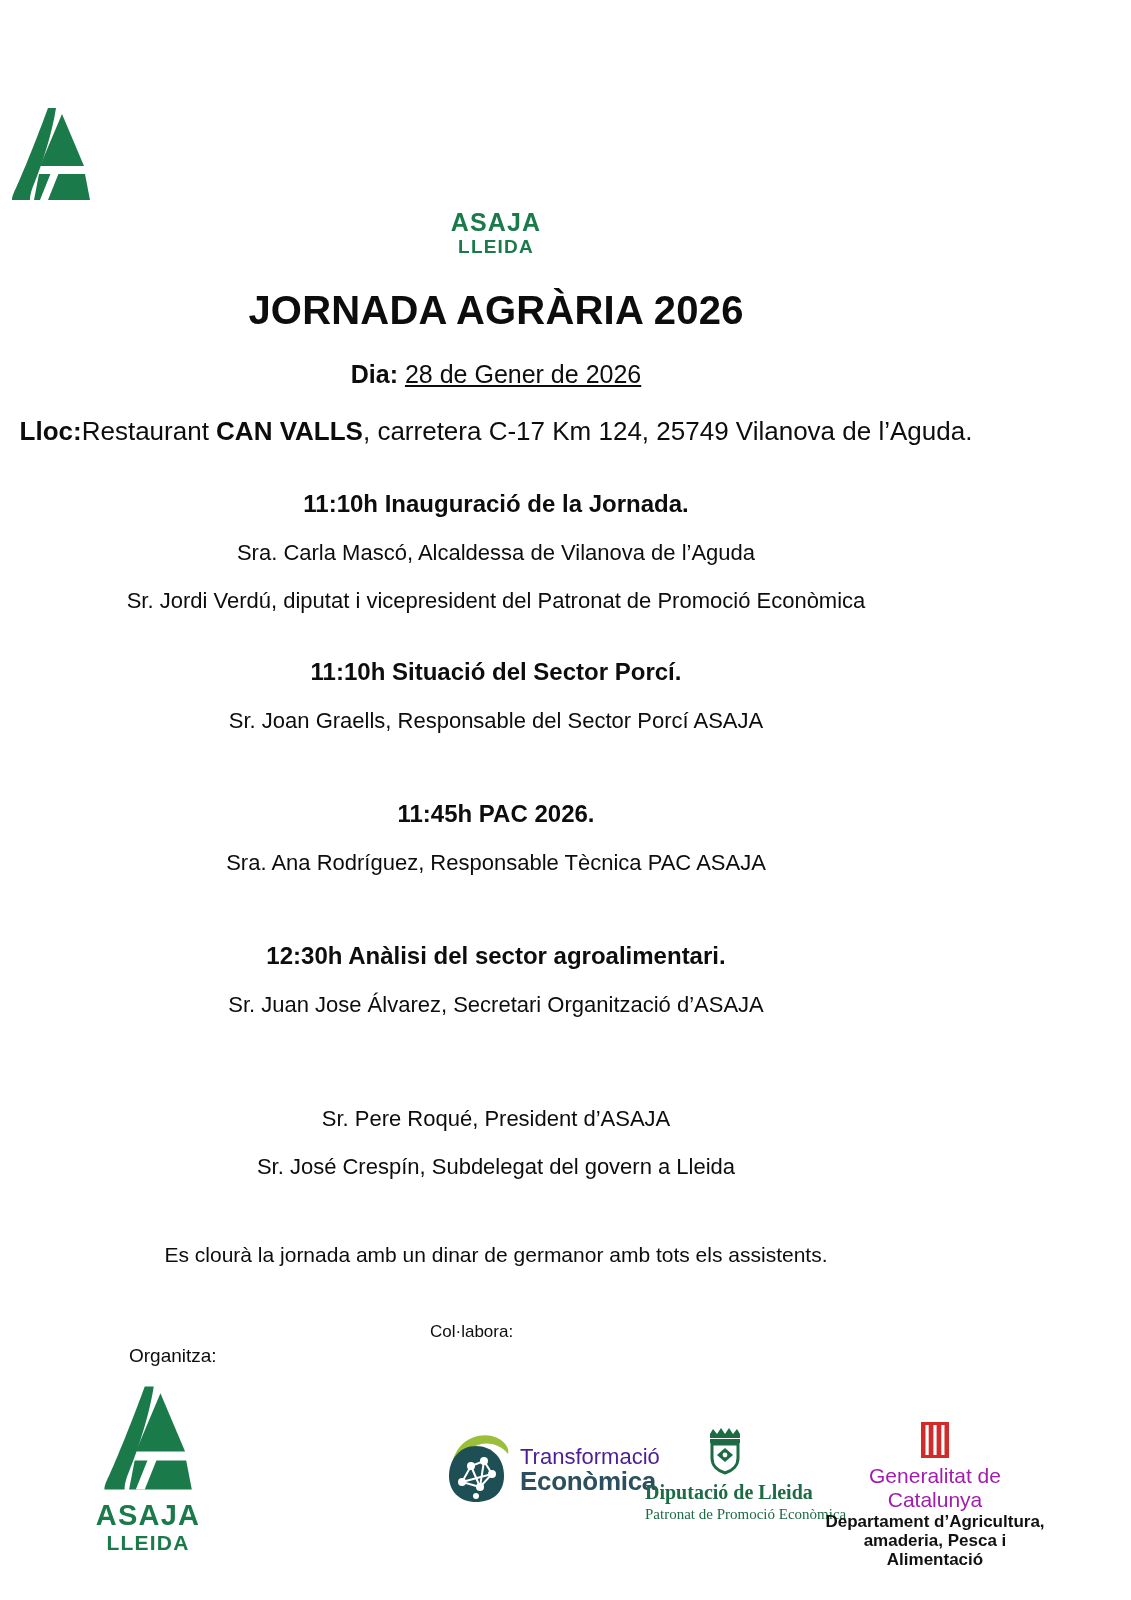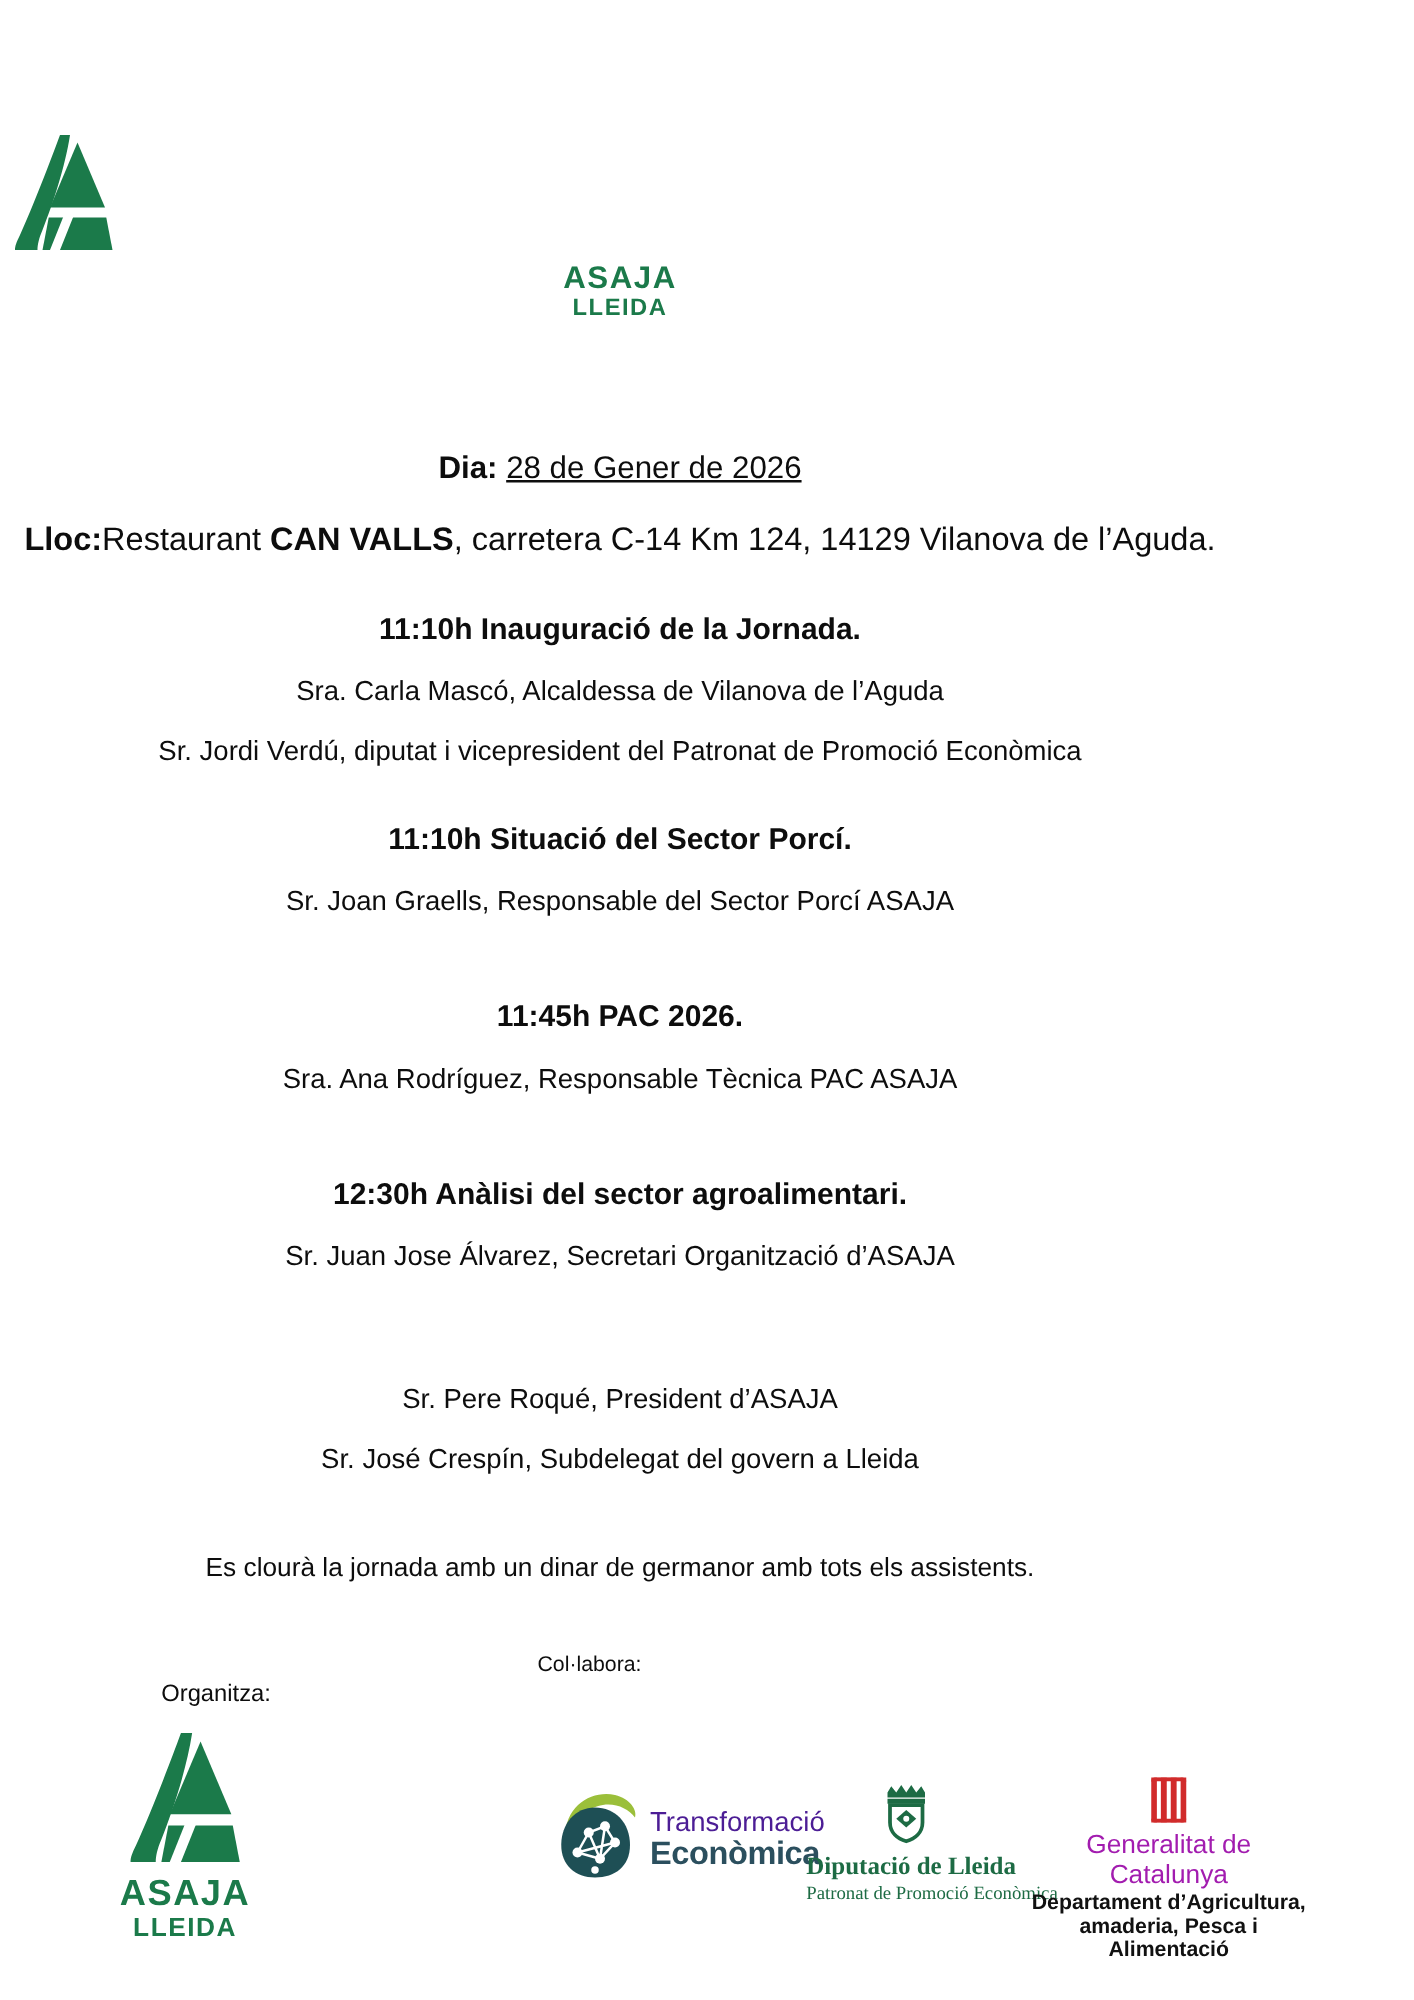--- a/index.html
+++ b/index.html
@@ -144,28 +144,29 @@
 
         <path d="M39 70 L85 70 L90 96 L34 96 Z" fill="#1b7a4a"></path>
 
         <path d="M52 66 L60 66 L48 96 L40 96 Z" fill="#ffffff"></path>
       </svg>
     </div>
     <div class="asaja-word">ASAJA</div>
     <div class="asaja-sub">LLEIDA</div>
   </div>
 
+  <div class="doc-title">JORNADA AGRÀRIA 2026</div>
 
   <div class="line-dia">
     <span class="lbl">Dia:</span>
     <span class="val">28 de Gener de 2026</span>
   </div>
 
   <div class="line-lloc">
-    <b>Lloc:</b><span>Restaurant </span><b>CAN VALLS</b><span>, carretera C-14 Km 124, 14129 Vilanova de l’Aguda.</span>
+    <b>Lloc:</b><span>Restaurant </span><b>CAN VALLS</b><span>, carretera C-17 Km 124, 25749 Vilanova de l’Aguda.</span>
   </div>
 
   <div class="agenda">
 
     <div>
       <p class="ag-head">11:10h Inauguració de la Jornada.</p>
       <div class="sp-22"></div>
       <p class="ag-person">Sra. Carla Mascó, Alcaldessa de Vilanova de l’Aguda</p>
       <div class="sp-22"></div>
       <p class="ag-person">Sr. Jordi Verdú, diputat i vicepresident del Patronat de Promoció Econòmica</p>

